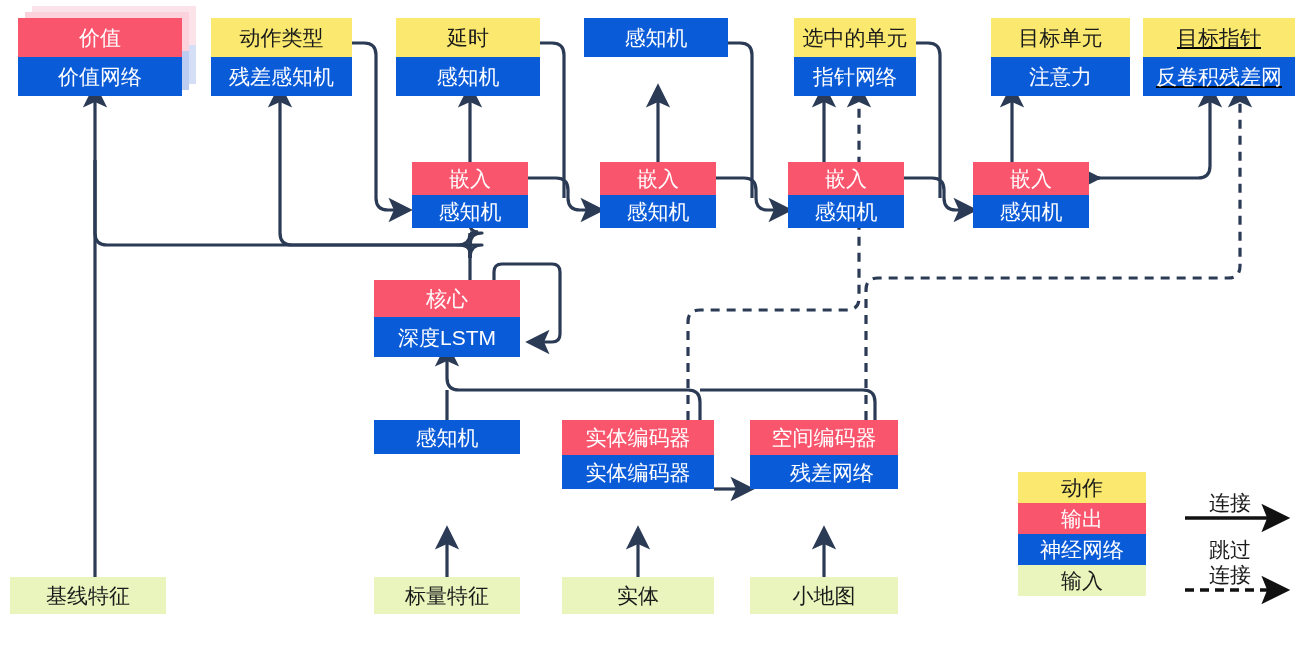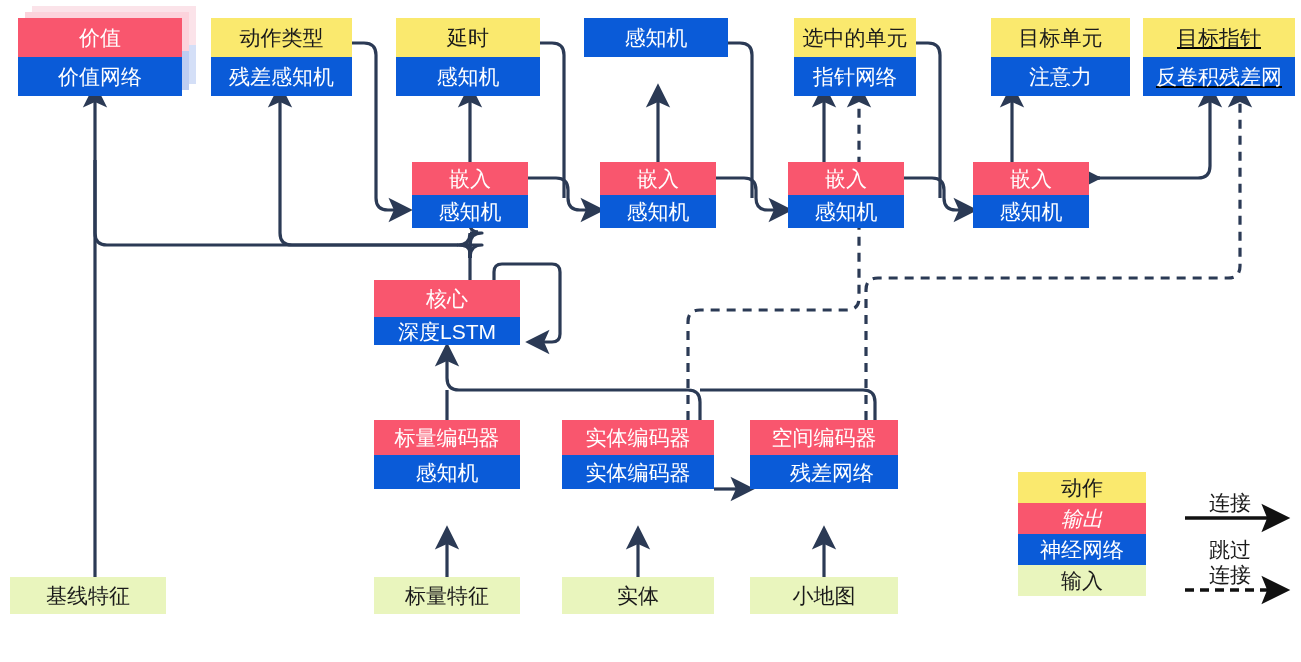--- a/index.html
+++ b/index.html
@@ -147,24 +147,23 @@
       <div class="node" style="left: 788px; top: 162px; width: 116px;">
         <div class="cell c-output" style="height: 33px;">嵌入</div>
         <div class="cell c-net" style="height: 33px;">感知机</div>
       </div>
       <div class="node" style="left: 973px; top: 162px; width: 116px;">
         <div class="cell c-output" style="height: 33px;">嵌入</div>
         <div class="cell c-net" style="height: 33px;">感知机</div>
       </div>
       <div class="node" style="left: 374px; top: 280px; width: 146px;">
         <div class="cell c-output" style="height: 37px;">核心</div>
-        <div class="cell c-net" style="height: 28px;">深度LSTM</div>
+        <div class="cell c-net" style="height: 40px;">深度LSTM</div>
       </div>
       <div class="node" style="left: 374px; top: 420px; width: 146px;">
-        <div class="cell c-output" style="height: 35px;">标量编码器</div>
         <div class="cell c-net" style="height: 34px;">感知机</div>
       </div>
       <div class="node" style="left: 562px; top: 420px; width: 152px;">
         <div class="cell c-output" style="height: 35px;">实体编码器</div>
         <div class="cell c-net" style="height: 34px;">实体编码器</div>
       </div>
       <div class="node" style="left: 750px; top: 420px; width: 148px;">
         <div class="cell c-output" style="height: 35px;">空间编码器</div>
         <div class="cell c-net" style="height: 34px; padding-left: 16px;">残差网络</div>
       </div>
@@ -177,21 +176,21 @@
       <div class="node" style="left: 562px; top: 577px; width: 152px;">
         <div class="cell c-input" style="height: 37px;">实体</div>
       </div>
       <div class="node" style="left: 750px; top: 577px; width: 148px;">
         <div class="cell c-input" style="height: 37px;">小地图</div>
       </div>
     </div>
 
   <div class="legend" id="legend-box" style="left: 1018px; top: 472px; width: 128px;">
       <div class="lg-row c-action" style="height: 31px;">动作</div>
-      <div class="lg-row c-output" style="height: 31px; font-style: italic;">输出</div>
+      <div class="lg-row c-output" style="height: 31px;">输出</div>
       <div class="lg-row c-net" style="height: 31px;">神经网络</div>
       <div class="lg-row c-input" style="height: 31px;">输入</div>
     </div>
   <div class="lg-text" id="legend-conn" style="left:1178px;top:489px;width:104px;">连接</div>
   <div class="lg-text" id="legend-skip1" style="left:1178px;top:536px;width:104px;">跳过</div>
   <div class="lg-text" id="legend-skip2" style="left:1178px;top:561px;width:104px;">连接</div>
 
 </div>
 
 </body></html>

